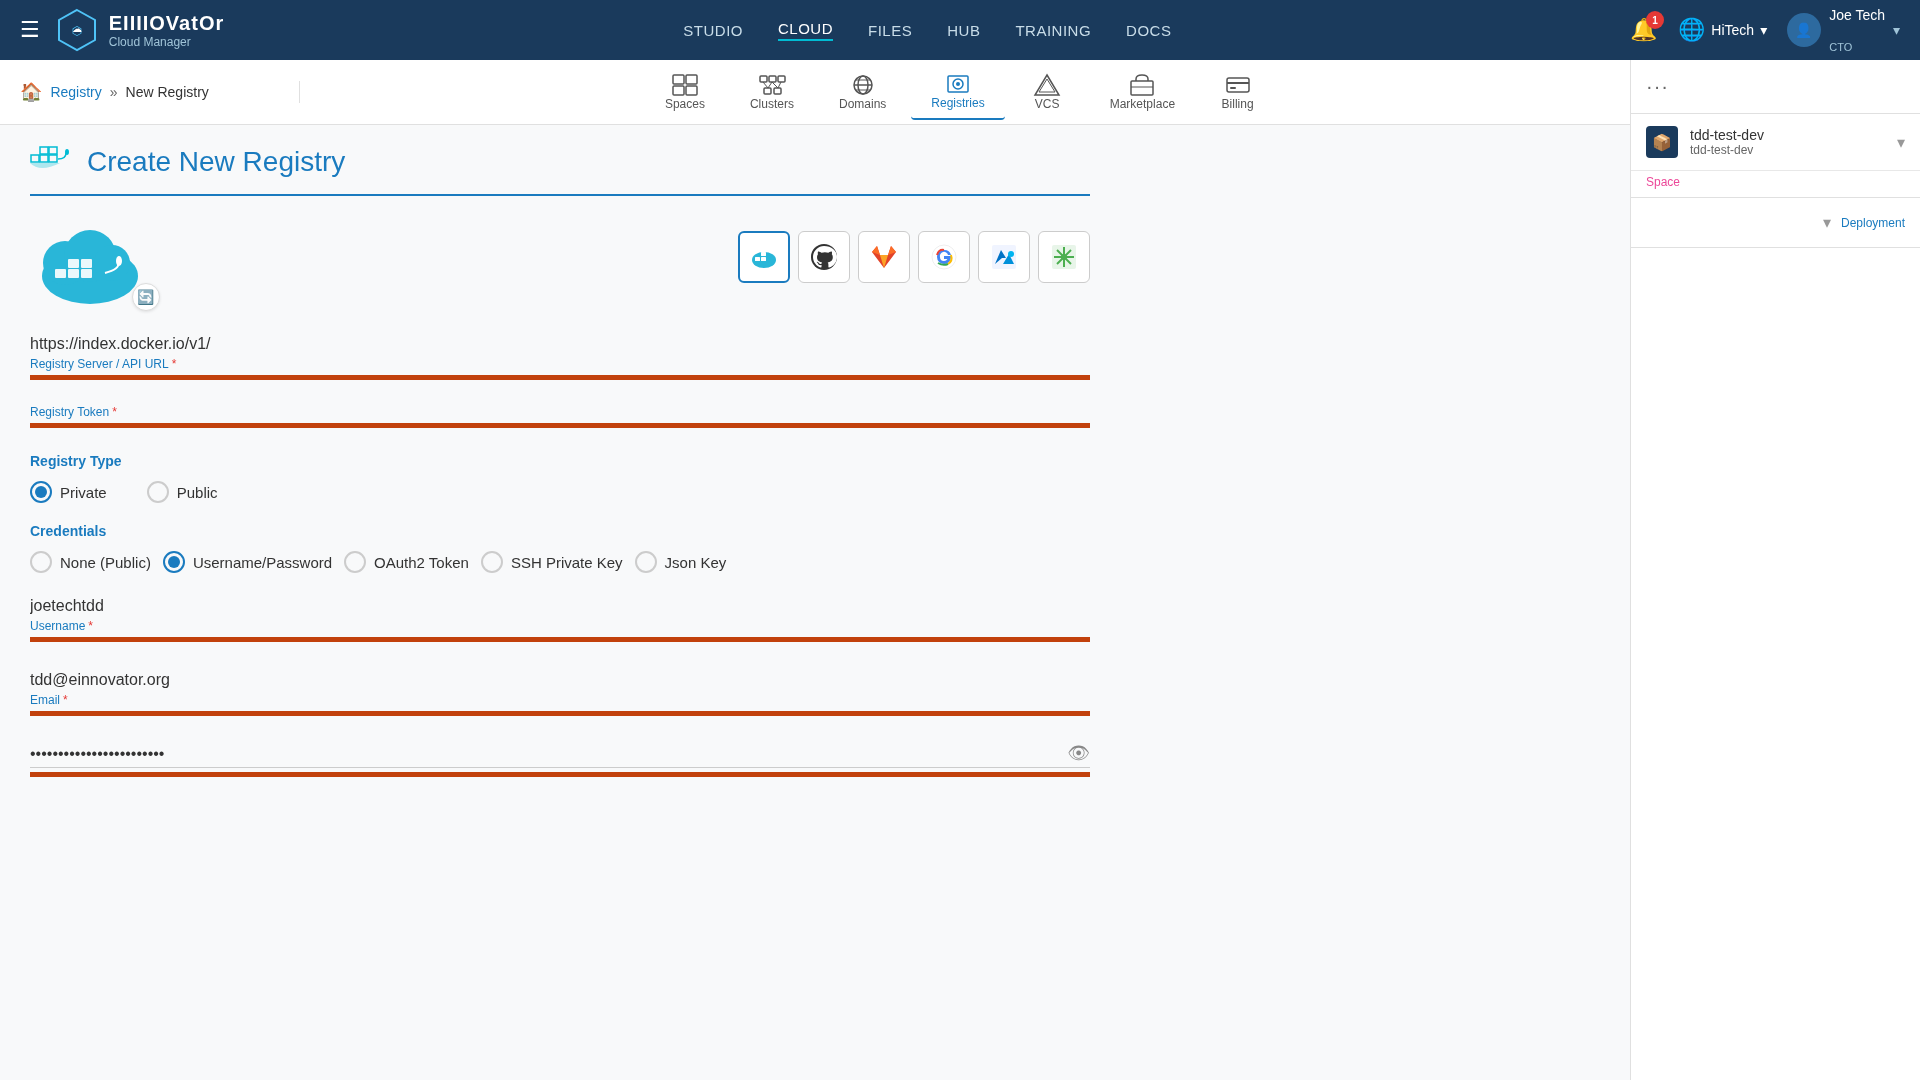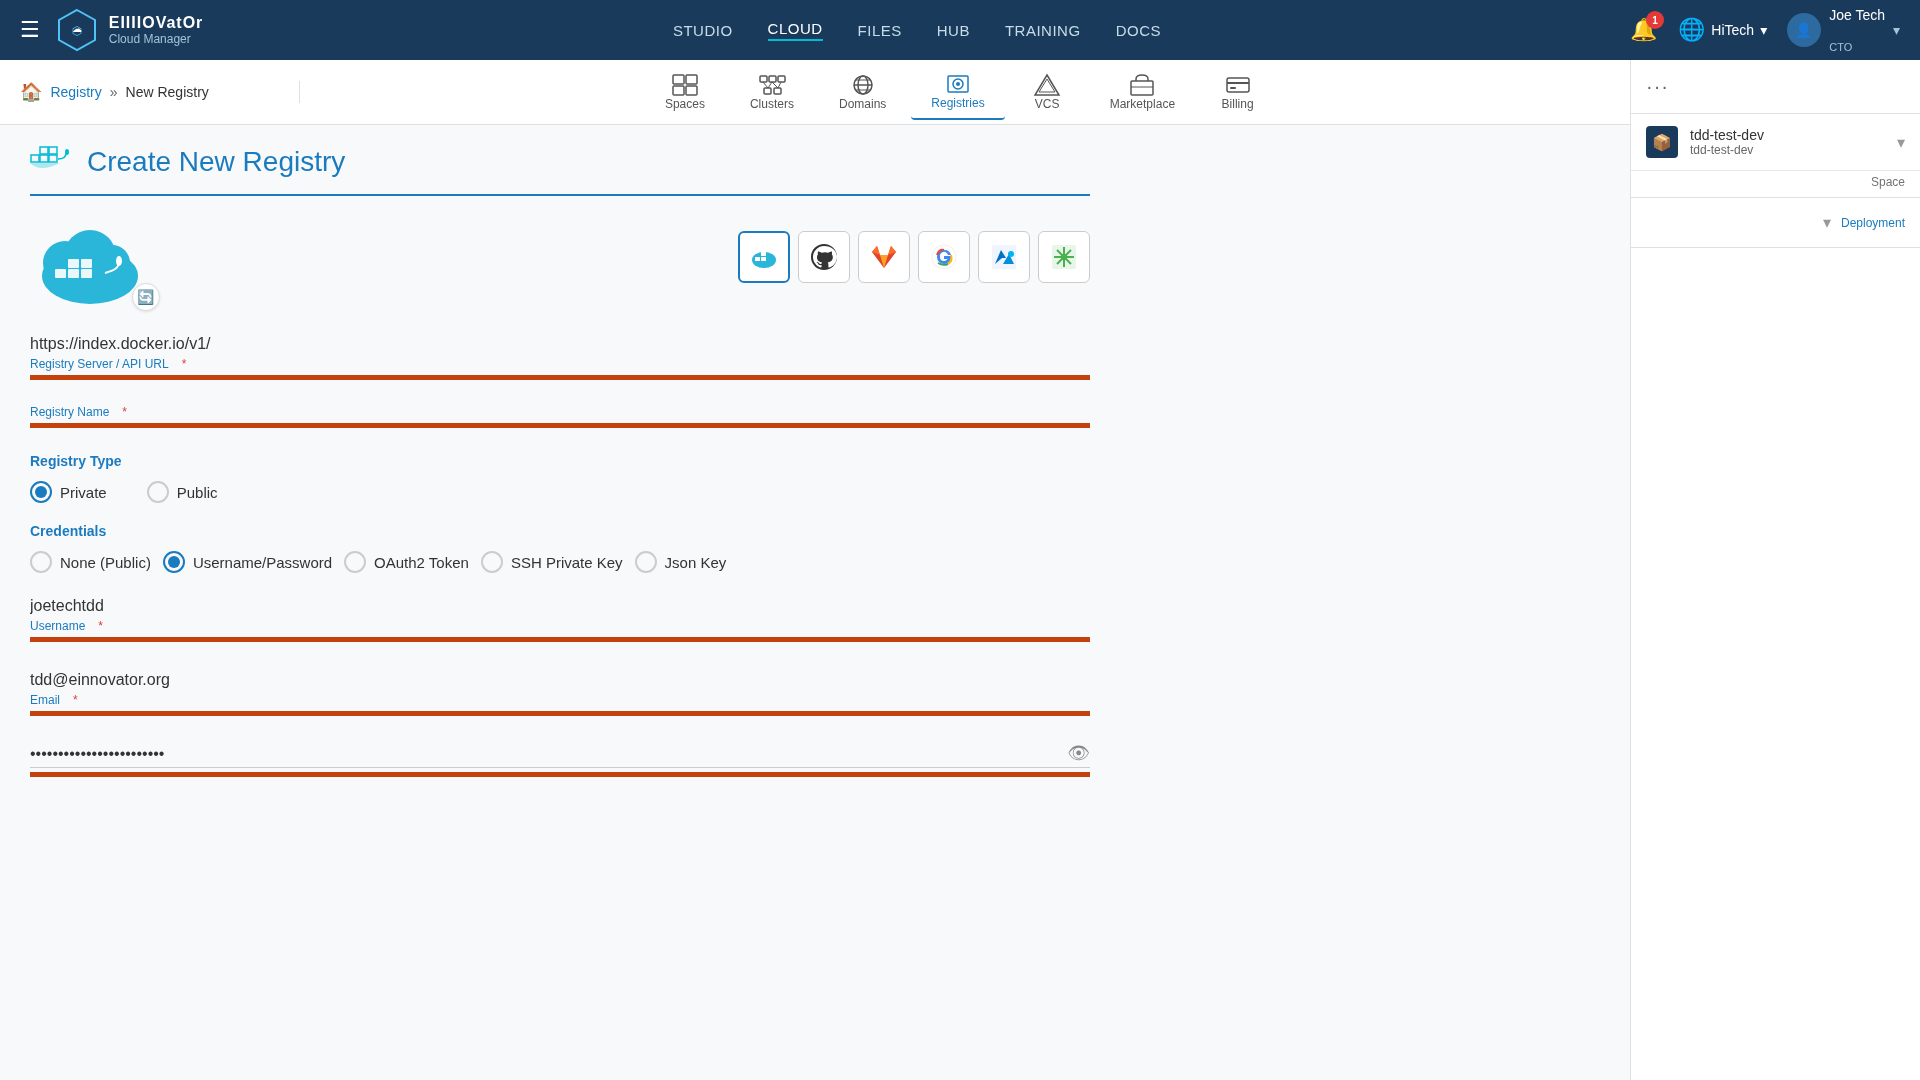--- a/index.html
+++ b/index.html
@@ -33,21 +33,21 @@
     }
     .logo-hex {
       width: 44px;
       height: 44px;
     }
     .logo-text {
       display: flex;
       flex-direction: column;
     }
     .logo-title {
-      font-size: 16px;
+      font-size: 20px;
       font-weight: bold;
       color: white;
       letter-spacing: 1px;
     }
     .logo-subtitle {
       font-size: 12px;
       color: #a0c4d8;
     }
     .header-nav {
       flex: 1;
@@ -200,24 +200,24 @@
       align-items: center;
       justify-content: center;
       color: white;
       font-size: 16px;
     }
     .space-info { flex: 1; }
     .space-name { font-size: 14px; font-weight: 500; color: #333; }
     .space-sub { font-size: 12px; color: #666; }
     .space-arrow { color: #999; font-size: 16px; cursor: pointer; }
     .space-label {
-      text-align: right;
+      text-align: left;
       padding: 4px 15px 8px;
       font-size: 12px;
-      color: #737373;
+      color: #ec4899;
       cursor: pointer;
       border-bottom: 1px solid #e0e0e0;
     }
     .deployment-section {
       padding: 15px;
       display: flex;
       justify-content: flex-end;
       align-items: center;
       border-bottom: 1px solid #e0e0e0;
     }
@@ -313,21 +313,21 @@
       width: 100%;
       background: transparent;
       border: none;
       outline: none;
     }
     .field-label {
       font-size: 12px;
       color: #1a7bbf;
       display: flex;
       align-items: center;
-      gap: 13px;
+      gap: 3px;
     }
     .required-star { color: #e53935; font-size: 12px; }
 
     
     .radio-group {
       margin-bottom: 20px;
     }
     .radio-group-label {
       font-size: 14px;
       font-weight: 600;
@@ -658,21 +658,21 @@
       <div class="form-field">
         <input type="text" class="field-value" value="https://index.docker.io/v1/" style="">
         <div class="field-label">
           <span>Registry Server / API URL</span>
           <span class="required-star">*</span>
         </div>
       </div>
 
       <div class="form-field">
         <div class="field-label">
-          <span>Registry Name</span>
+          <span>Registry Token</span>
           <span class="required-star">*</span>
         </div>
       </div>
 
       <div class="radio-group">
         <div class="radio-group-label">Registry Type</div>
         <div class="radio-options">
           <label class="radio-option">
             <div class="radio-circle selected"></div>
             <span>Private</span>

